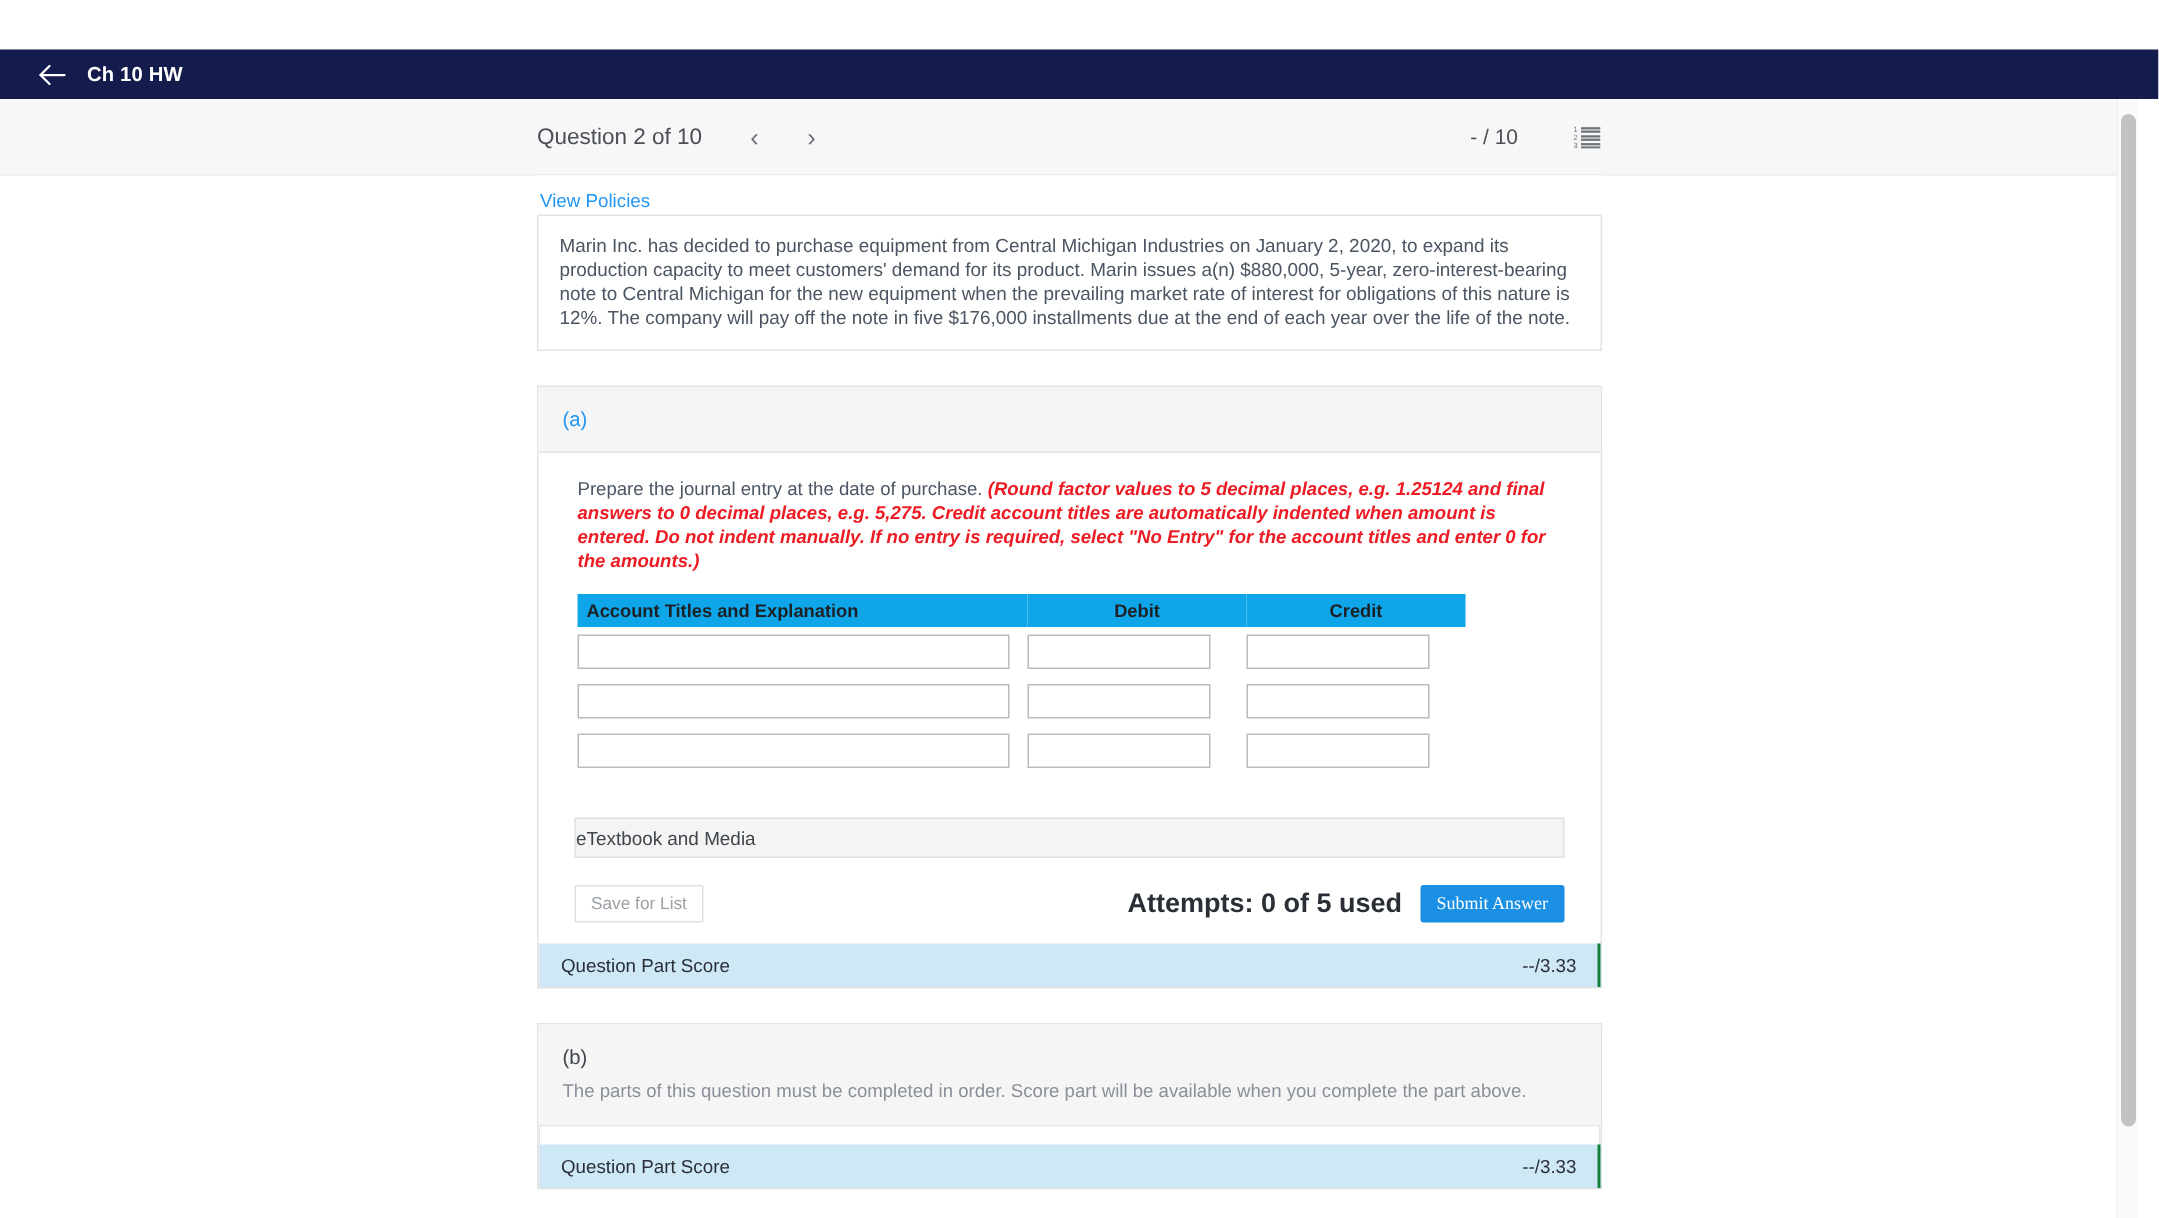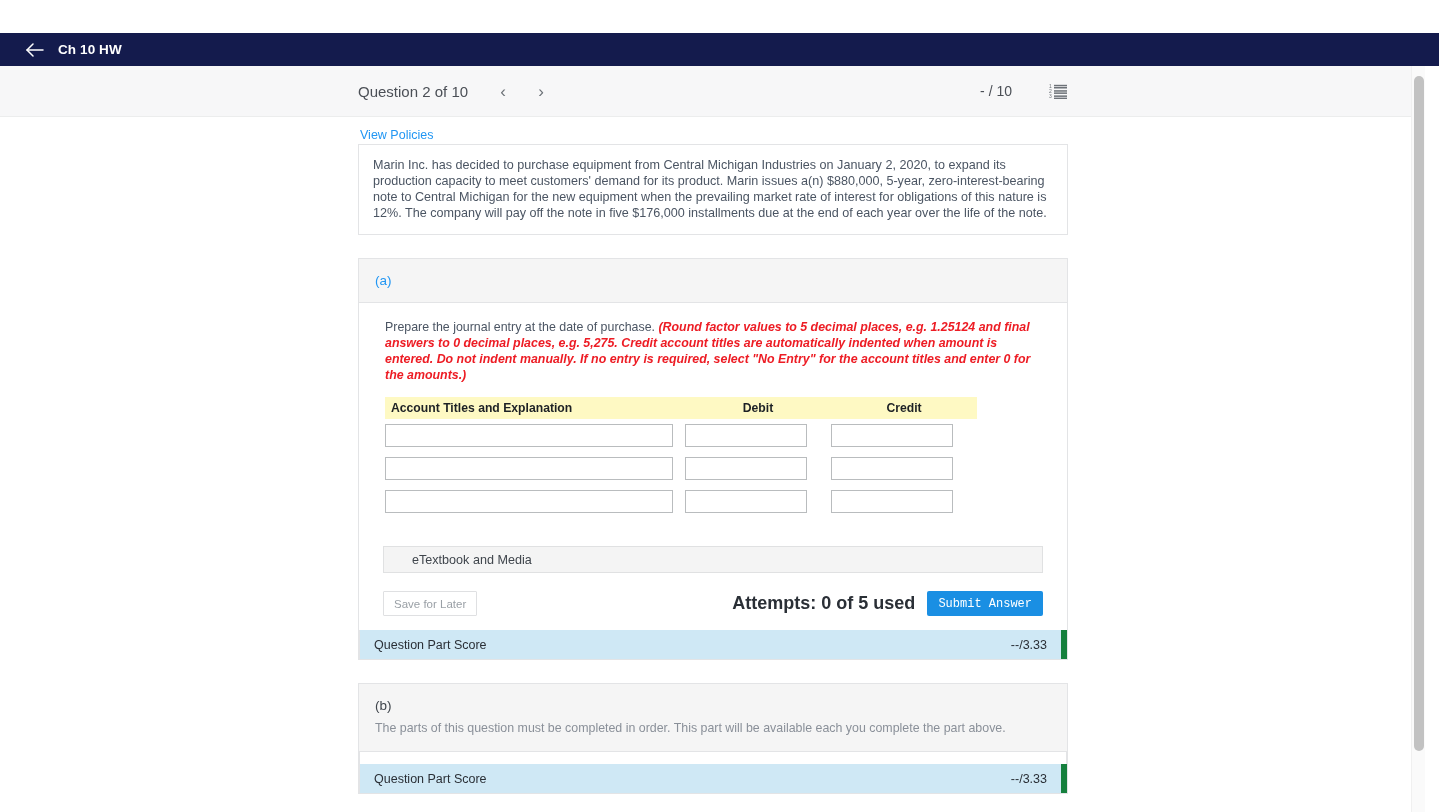--- a/index.html
+++ b/index.html
@@ -154,21 +154,21 @@
     font-style: italic;
   }
 
   
   table.journal {
     border-collapse: collapse;
     margin-left: 2px;
     width: 592px;
   }
   table.journal thead th {
-    background: #fef9c3;
+    background: #0ea5e9;
     font-size: 12.2px;
     font-weight: 700;
     color: #1d2125;
     padding: 4px 6px;
     height: 19px;
   }
   th.col-acct { text-align: left; width: 300px; padding-left: 8px; }
   th.col-debit { text-align: center; width: 146px; }
   th.col-credit { width: 146px; }
   table.journal td { padding: 5px 0 5px 0; }
@@ -189,21 +189,21 @@
   .w-acct { width: 288px; }
   .w-num { width: 122px; }
 
   
   .strip {
     background: #f4f4f4;
     border: 1px solid #e0e1e2;
     height: 27px;
     display: flex;
     align-items: center;
-    padding-left: 28px;
+    padding-left: 0;
     font-size: 12.6px;
     color: #3f454c;
     margin-top: 12px;
     cursor: pointer;
   }
 
   
   .actions {
     display: flex;
     align-items: center;
@@ -226,36 +226,36 @@
     color: #2a2f36;
     margin-right: 12px;
   }
   .btn-submit {
     background: #1a8fe3;
     border: none;
     color: #ffffff;
     font-size: 12px;
     height: 25px;
     padding: 0 11px;
-    font-family: Liberation Mono, monospace;
+    font-family: Liberation Serif, serif;
     cursor: pointer;
     border-radius: 2px;
   }
 
   
   .partscore {
     background: #cfe8f5;
     height: 29px;
     display: flex;
     align-items: center;
     padding: 0 14px;
     font-size: 12.5px;
     color: #2a2f36;
     border-left: 1px solid #e3e4e6;
-    border-right: 6px solid #15803d;
+    border-right: 2px solid #15803d;
   }
   .partscore .lbl { font-weight: 400; }
   .partscore .val { margin-left: auto; }
 
   .part-gap {
     height: 12px;
     background: #ffffff;
     border-left: 1px solid #e3e4e6;
     border-right: 1px solid #e3e4e6;
     border-bottom: 1px solid #e3e4e6;
@@ -356,37 +356,37 @@
               <td class="cell-acct"><input class="jinput w-acct" type="text" value="" style=""></td>
               <td class="cell-num"><input class="jinput w-num" type="text" value="" style=""></td>
               <td class="cell-num"><input class="jinput w-num" type="text" value="" style=""></td>
             </tr>
           </tbody>
         </table>
 
         <div class="strip" style="margin-top:28px;">eTextbook and Media</div>
 
         <div class="actions">
-          <button class="btn-save">Save for Later</button>
+          <button class="btn-save">Save for List</button>
           <div class="spacer"></div>
           <div class="attempts">Attempts: 0 of 5 used</div>
           <button class="btn-submit">Submit Answer</button>
         </div>
       </div>
 
       <div class="partscore">
         <span class="lbl">Question Part Score</span>
         <span class="val">--/3.33</span>
       </div>
     </div>
 
     
     <div class="part">
       <div class="part-head locked">(b)</div>
-      <div class="part-locked-note">The parts of this question must be completed in order. This part will be available each you complete the part above.</div>
+      <div class="part-locked-note">The parts of this question must be completed in order. Score part will be available when you complete the part above.</div>
       <div class="part-gap top"></div>
       <div class="partscore">
         <span class="lbl">Question Part Score</span>
         <span class="val">--/3.33</span>
       </div>
     </div>
 
     
     
   </div>

